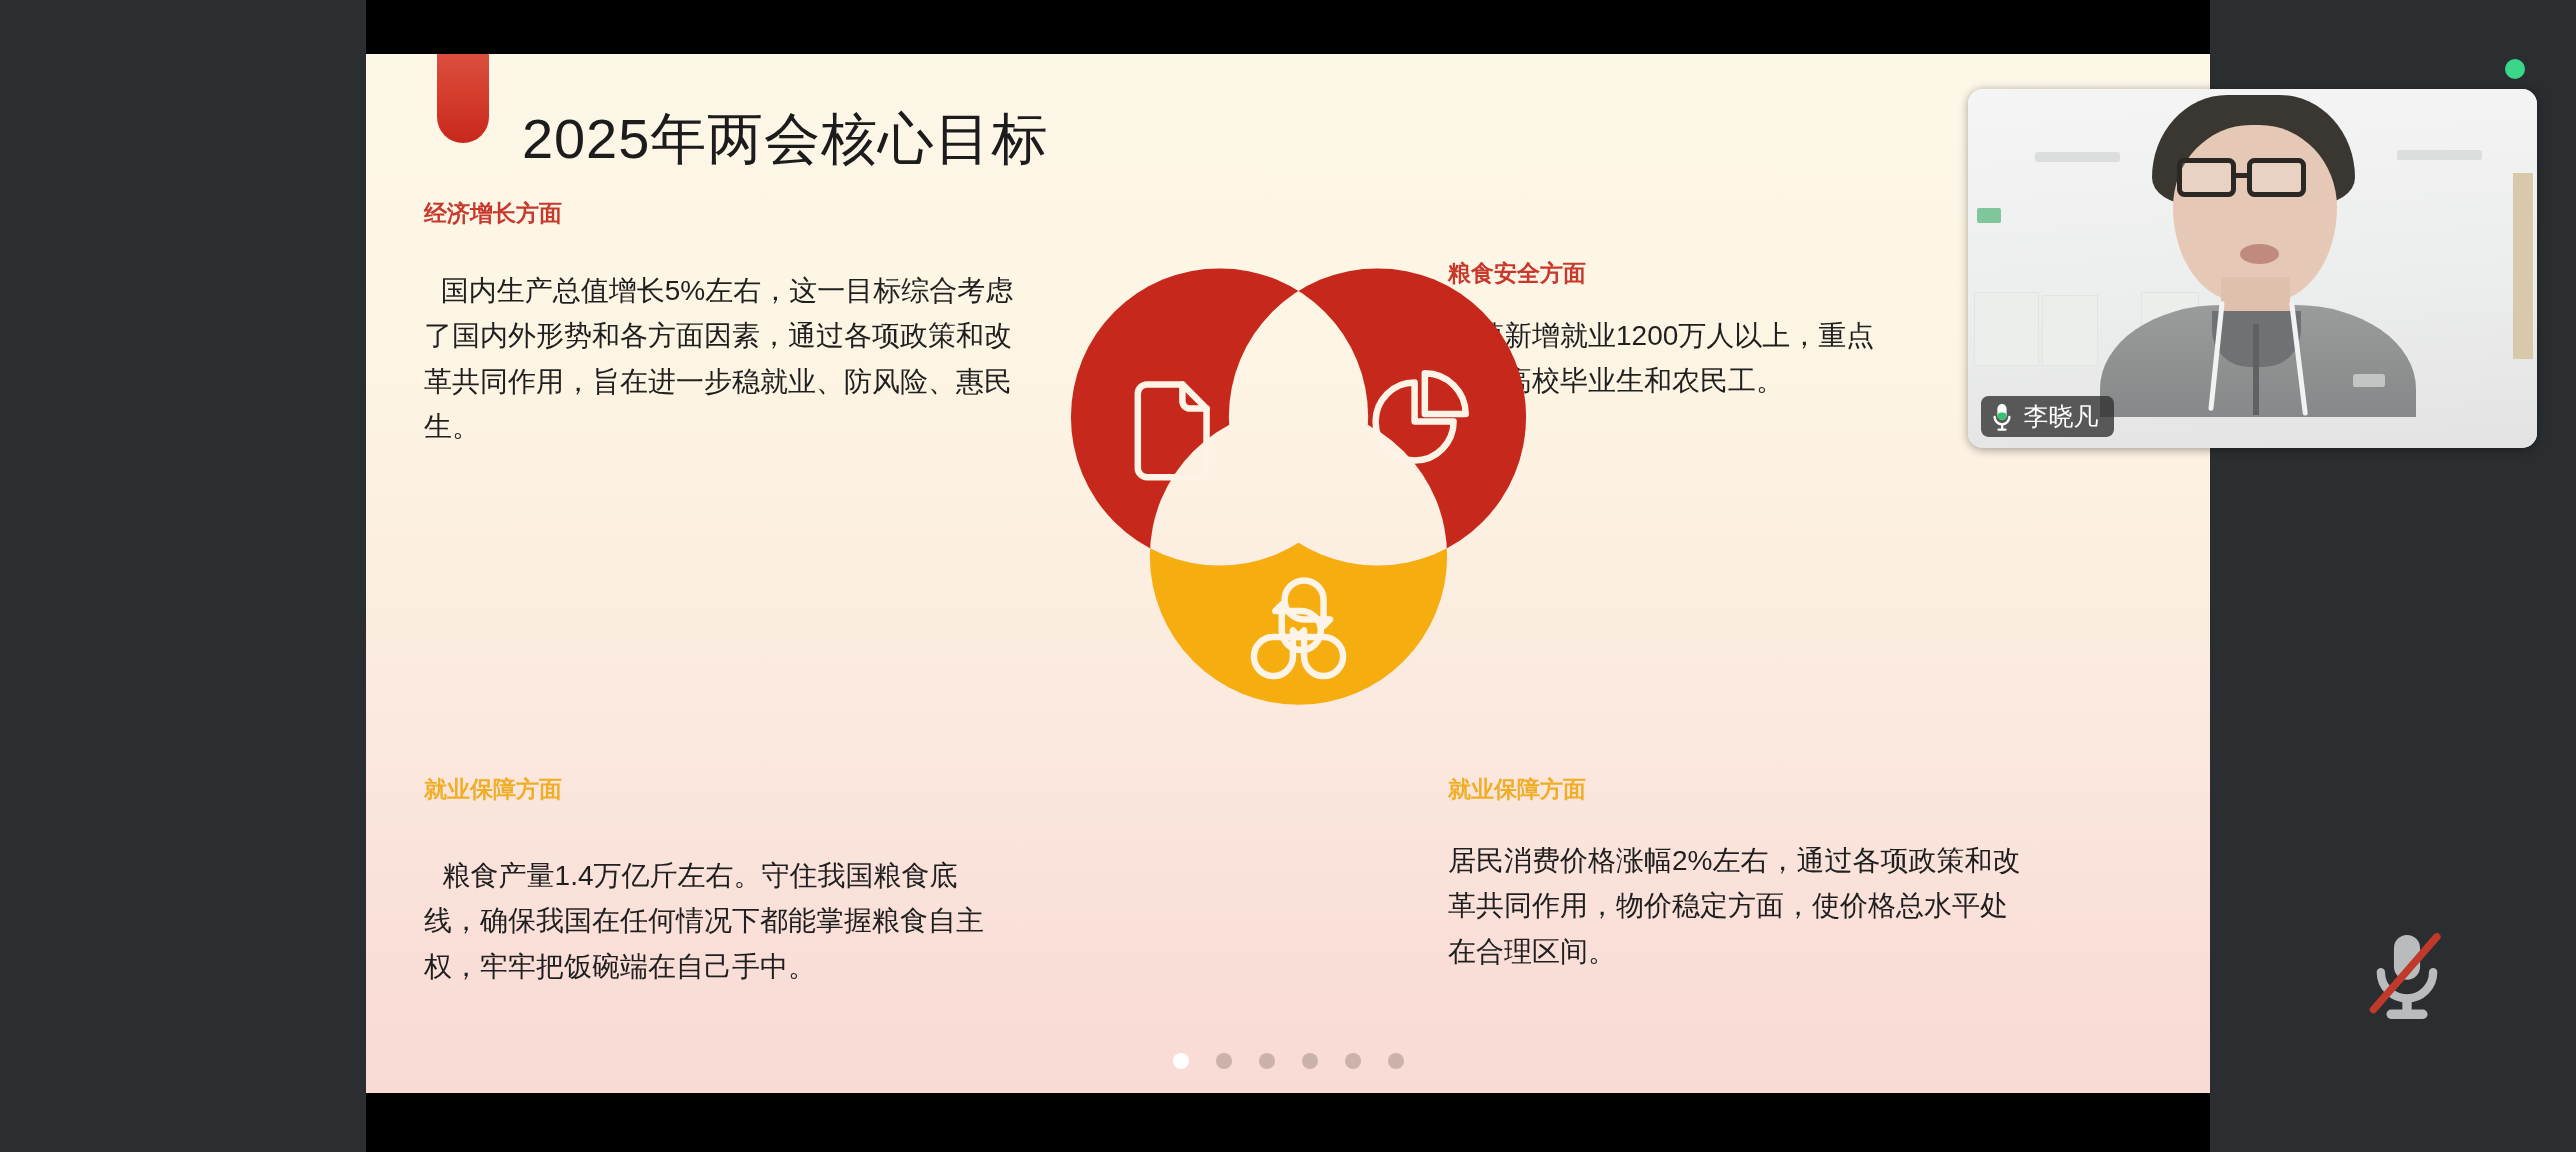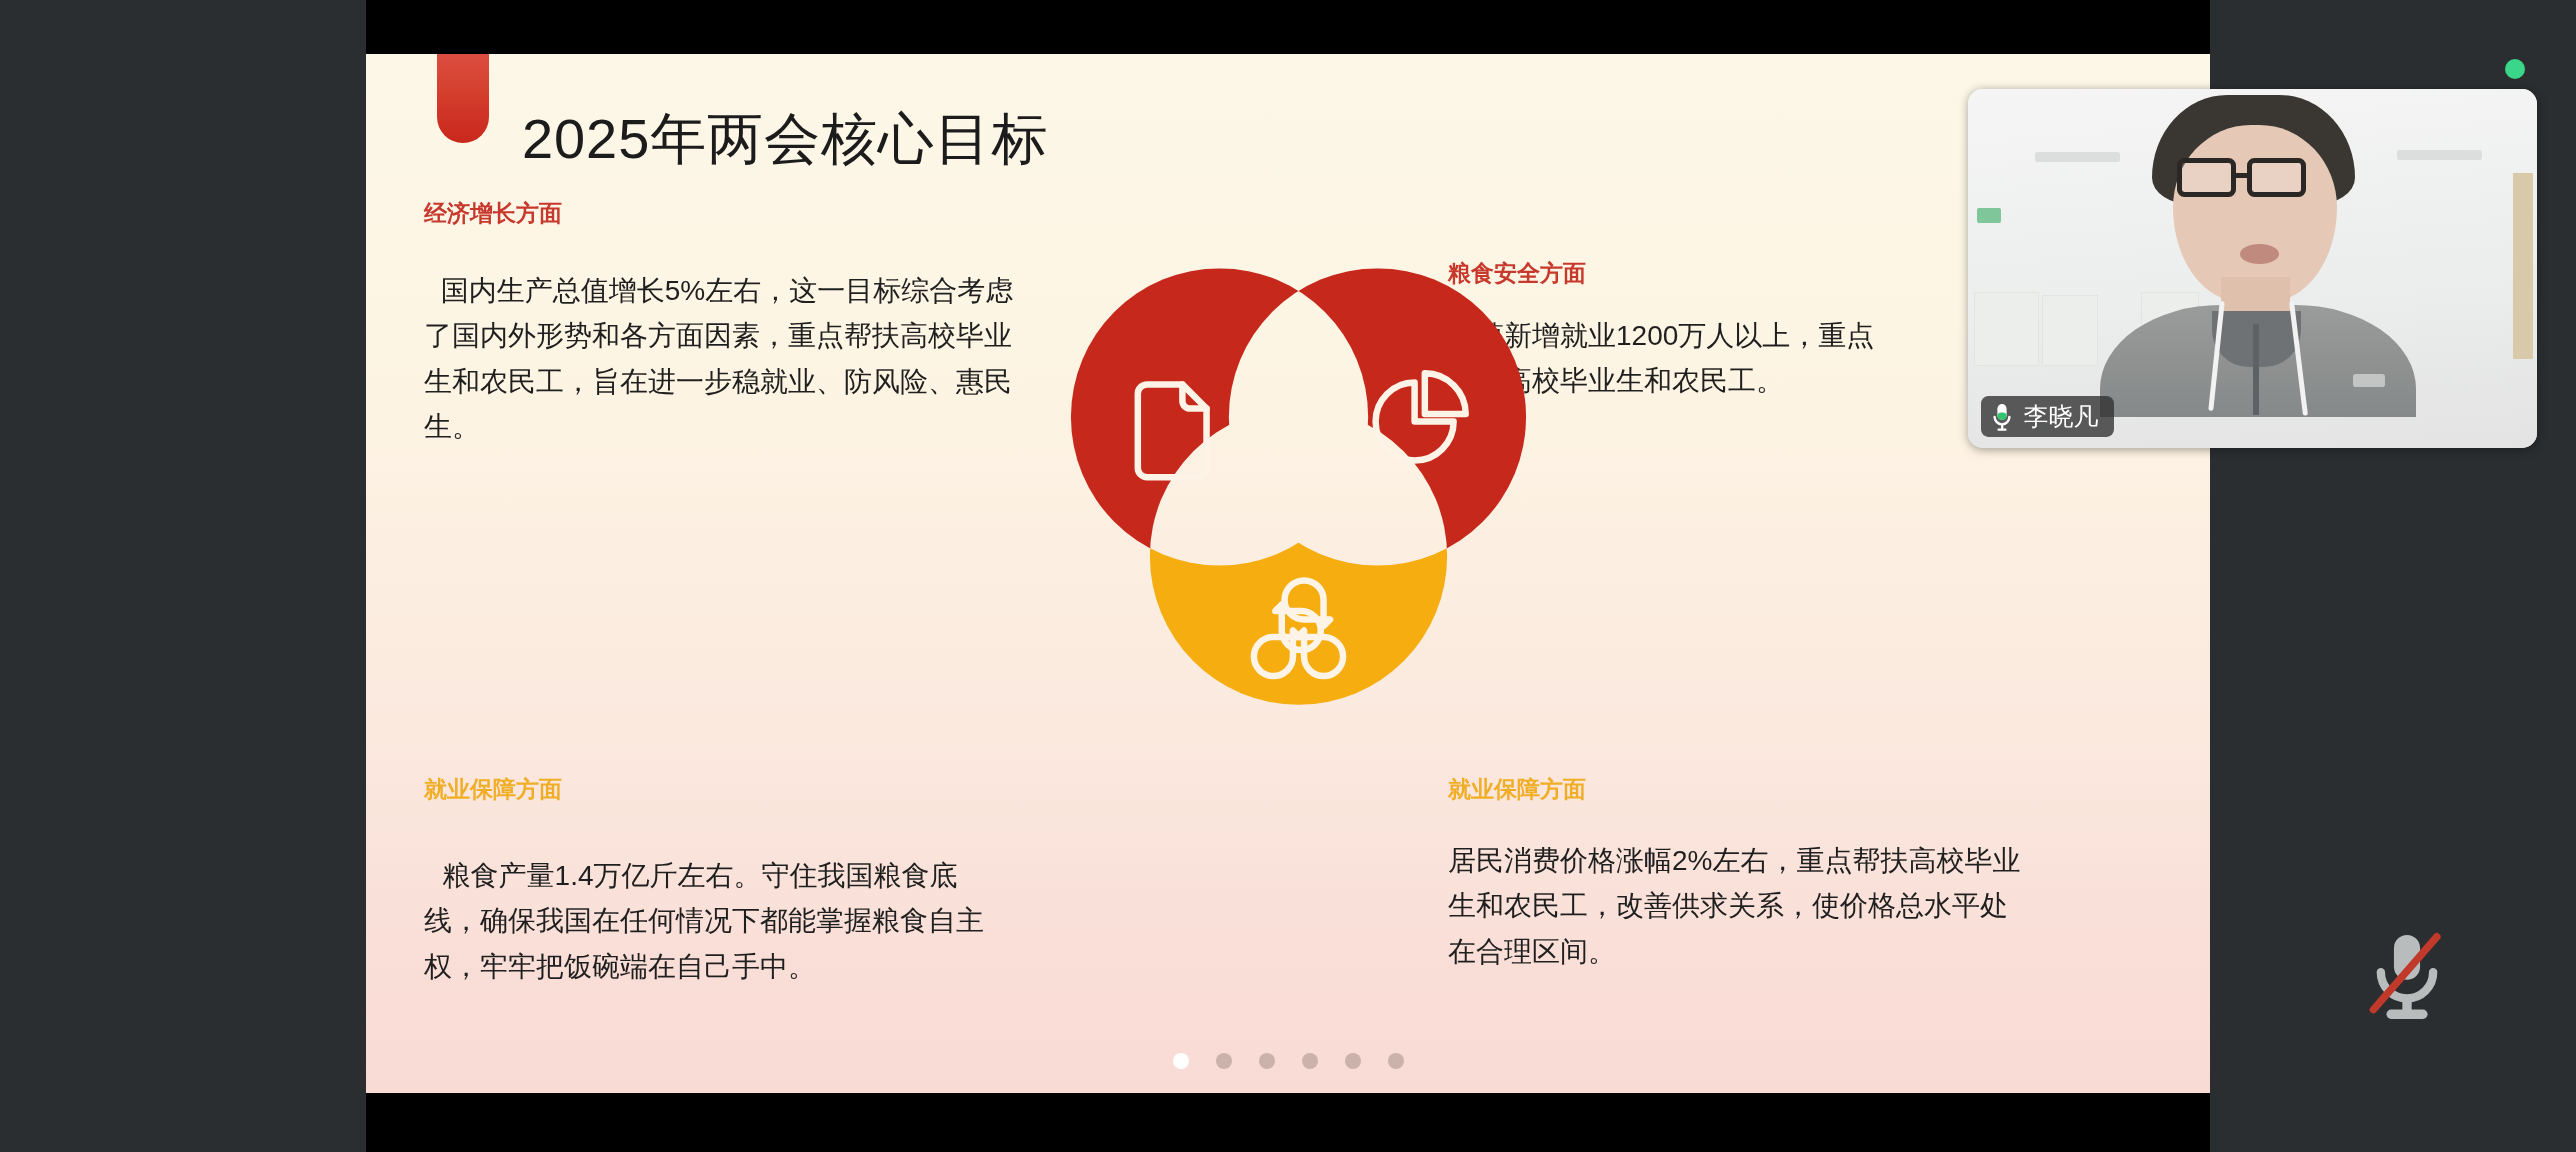--- a/index.html
+++ b/index.html
@@ -132,36 +132,36 @@
   <div class="stage"></div>
 
   <div class="slide">
 
     <div class="accent-bar"></div>
 
     <div class="slide-title">2025年两会核心目标</div>
 
     <div class="blk-econ">
       <div class="heading red">经济增长方面</div>
-      <div class="body-text"> 国内生产总值增长5%左右，这一目标综合考虑了国内外形势和各方面因素，重点帮扶高校毕业生和农民工，旨在进一步稳就业、防风险、惠民生。</div>
+      <div class="body-text"> 国内生产总值增长5%左右，这一目标综合考虑了国内外形势和各方面因素，通过各项政策和改革共同作用，旨在进一步稳就业、防风险、惠民生。</div>
     </div>
 
     <div class="blk-emp">
       <div class="heading red">粮食安全方面</div>
       <div class="body-text">城镇新增就业1200万人以上，重点帮扶高校毕业生和农民工。</div>
     </div>
 
     <div class="blk-grain">
       <div class="heading gold">就业保障方面</div>
       <div class="body-text"> 粮食产量1.4万亿斤左右。守住我国粮食底线，确保我国在任何情况下都能掌握粮食自主权，牢牢把饭碗端在自己手中。</div>
     </div>
 
     <div class="blk-price">
       <div class="heading gold">就业保障方面</div>
-      <div class="body-text">居民消费价格涨幅2%左右，重点帮扶高校毕业生和农民工，改善供求关系，使价格总水平处在合理区间。</div>
+      <div class="body-text">居民消费价格涨幅2%左右，通过各项政策和改革共同作用，物价稳定方面，使价格总水平处在合理区间。</div>
     </div>
 
     <div class="venn">
       <svg viewBox="0 0 520 500" width="483" height="465">
         <defs>
           <mask id="mA">
             <rect x="0" y="0" width="520" height="500" fill="#fff"></rect>
             <circle cx="345" cy="160" r="160" fill="#000"></circle>
             <circle cx="260" cy="310" r="160" fill="#000"></circle>
           </mask>

